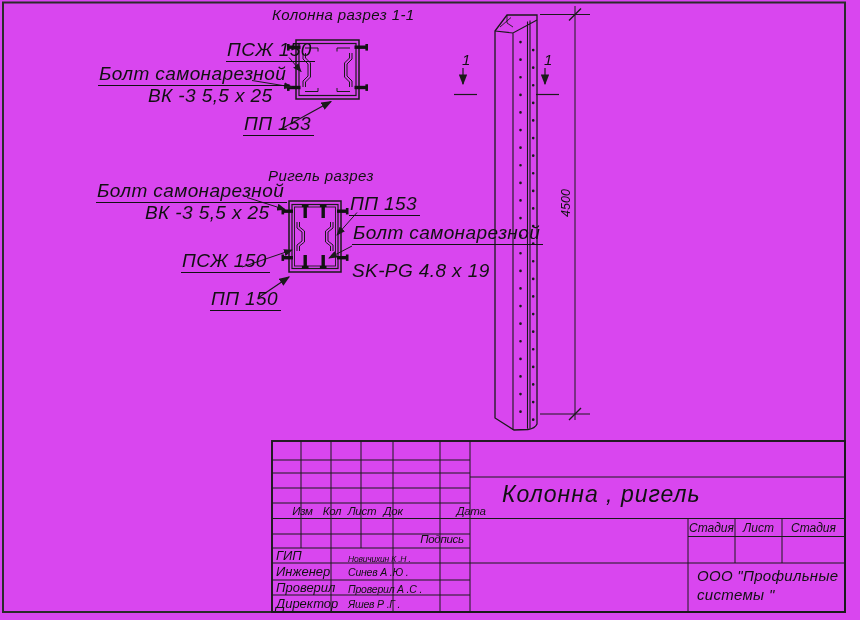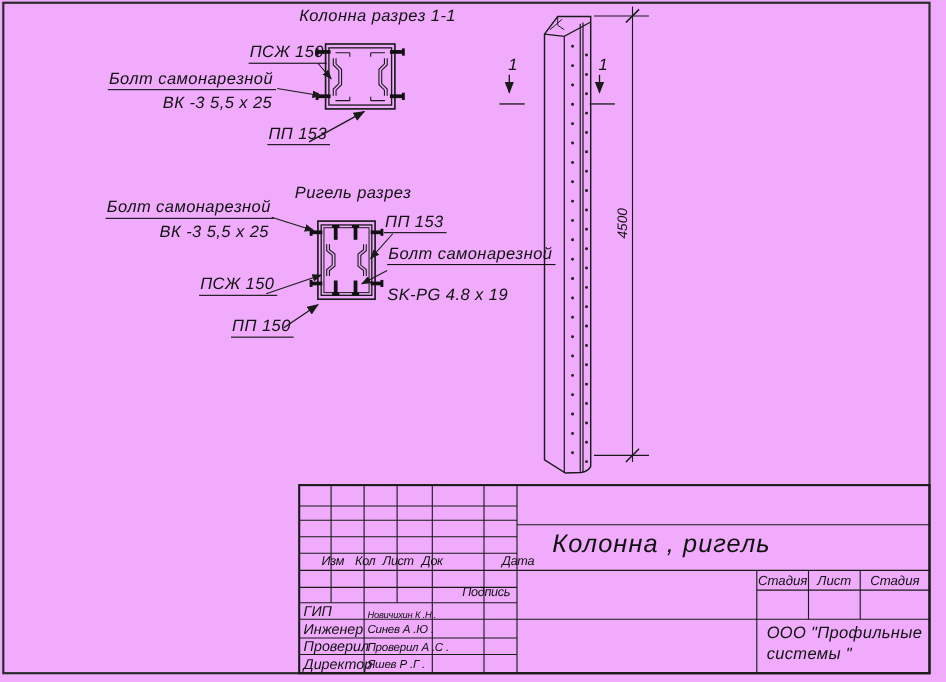--- a/index.html
+++ b/index.html
@@ -1,27 +1,27 @@
 <!DOCTYPE html>
 <html><head>
 <meta charset="utf-8">
 <style>
   html,body{margin:0;padding:0;background:#fff;}
-  .page{position:relative;width:860px;height:620px;background:#f0abfc;
+  .page{position:relative;width:860px;height:620px;background:#d946ef;
         font-family:"Liberation Sans",sans-serif;color:#111;overflow:hidden;}
   svg{position:absolute;left:0;top:0;}
   .lbl{position:absolute;font-style:italic;white-space:nowrap;color:#111;
-       font-size:15px;letter-spacing:.4px;line-height:1.05;}
+       font-size:19px;letter-spacing:.4px;line-height:1.05;}
   .lbl.sm{font-size:15px;}
   .ul{border-bottom:1.4px solid #111;padding:0 3px 1px 1px;}
   .tb{position:absolute;font-style:italic;white-space:nowrap;color:#111;}
   .hdr{font-size:11.5px;line-height:15px;text-align:center;letter-spacing:-.3px;margin-left:16px;}
   .stage{font-size:12px;line-height:15px;text-align:center;}
   .role{font-size:13px;line-height:14px;}
-  .nm{font-size:10.5px;line-height:13px;letter-spacing:-.2px;}
+  .nm{font-size:10.5px;line-height:13px;letter-spacing:-.2px;margin-left:14px;}
   .nm.tiny{font-size:8.5px;}
   .doc-title{font-size:23px;letter-spacing:1px;}
   .company{font-size:15px;line-height:19px;letter-spacing:.3px;}
   .dim{transform:rotate(-90deg);transform-origin:center;font-size:12.5px;}
   .cut{font-size:15px;}
 </style>
 </head>
 <body>
 
 <div class="page">

